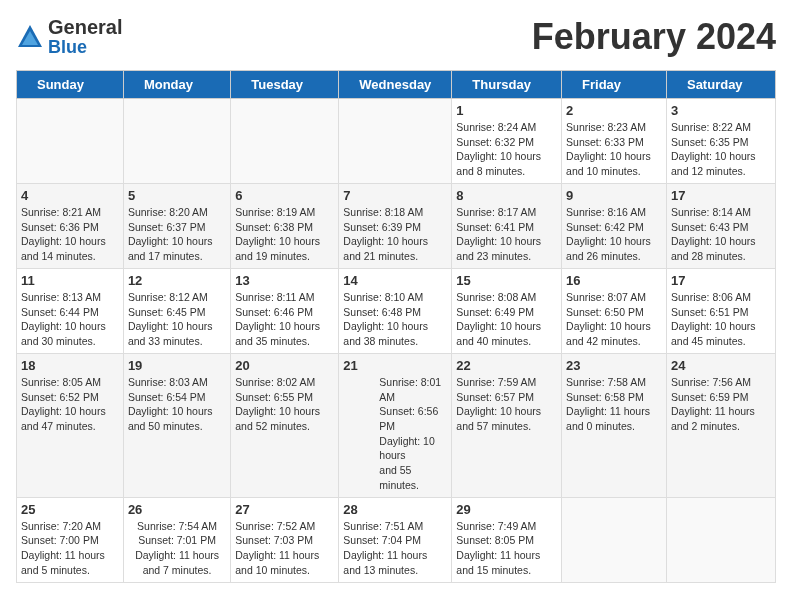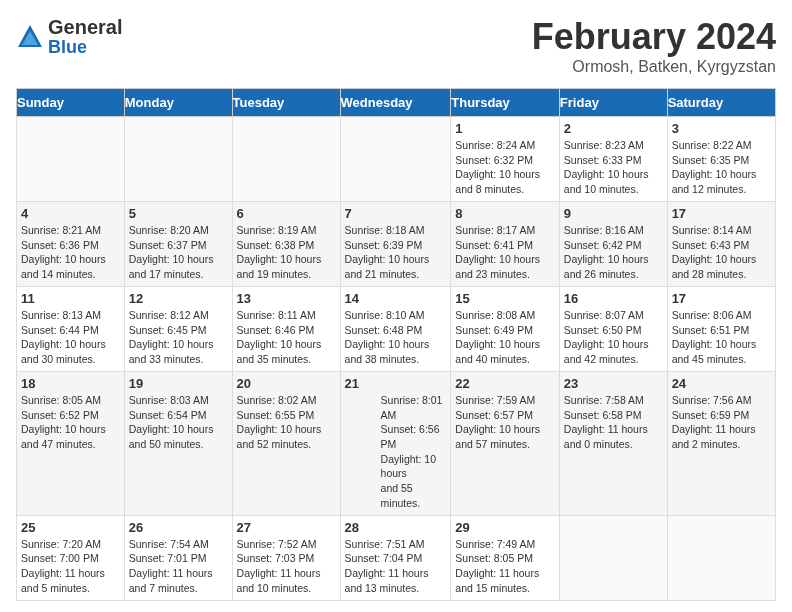--- a/index.html
+++ b/index.html
@@ -54,21 +54,21 @@
       color: #555;
     }
     table {
       width: 100%;
       border-collapse: collapse;
       font-size: 11px;
     }
     thead tr th {
       background-color: #1a6bb5;
       color: #fff;
-      padding: 6px 0;
+      padding: 6px 20px;
       text-align: left;
       font-size: 13px;
       font-weight: bold;
       border: 1px solid #ccc;
     }
     tbody tr td {
       border: 1px solid #ddd;
       vertical-align: top;
       padding: 4px;
       width: 113px;
@@ -104,21 +104,20 @@
       <polygon points="14,2 26,24 2,24" fill="#1a6bb5"></polygon>
       <polygon points="14,8 22,22 6,22" fill="#4fa3e0"></polygon>
     </svg>
     <div class="logo-text">
       <span class="logo-general">General</span>
       <span class="logo-blue">Blue</span>
     </div>
   </div>
   <div class="title-section">
     <div class="month-title">February 2024</div>
-    <div class="location">Ormosh, Batken, Kyrgyzstan</div>
   </div>
 </div>
 
 <table>
   <thead>
     <tr>
     <th>Sunday</th>
         <th>Monday</th>
         <th>Tuesday</th>
         <th>Wednesday</th>
@@ -311,21 +310,21 @@
       <tr>
         <td>
           <span class="day-number">25</span>
           <div class="day-info" style="white-space: pre-line;">Sunrise: 7:20 AM
 Sunset: 7:00 PM
 Daylight: 11 hours
 and 5 minutes.</div>
         </td>
         <td>
           <span class="day-number">26</span>
-          <div class="day-info" style="white-space: pre-line;">Sunrise: 7:54 AM
+          <div class="day-info" style="white-space: pre-line; text-align: center;">Sunrise: 7:54 AM
 Sunset: 7:01 PM
 Daylight: 11 hours
 and 7 minutes.</div>
         </td>
         <td>
           <span class="day-number">27</span>
           <div class="day-info" style="white-space: pre-line;">Sunrise: 7:52 AM
 Sunset: 7:03 PM
 Daylight: 11 hours
 and 10 minutes.</div>

